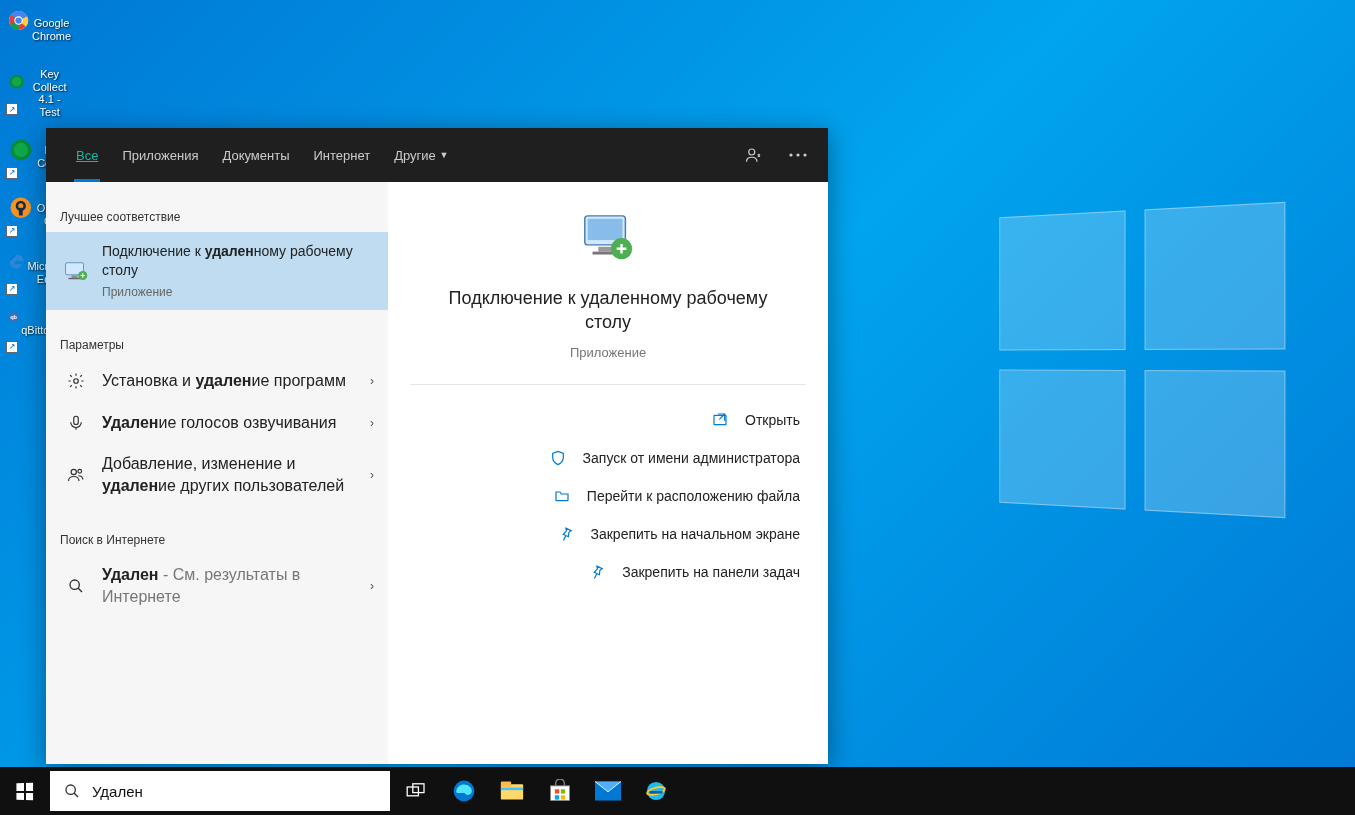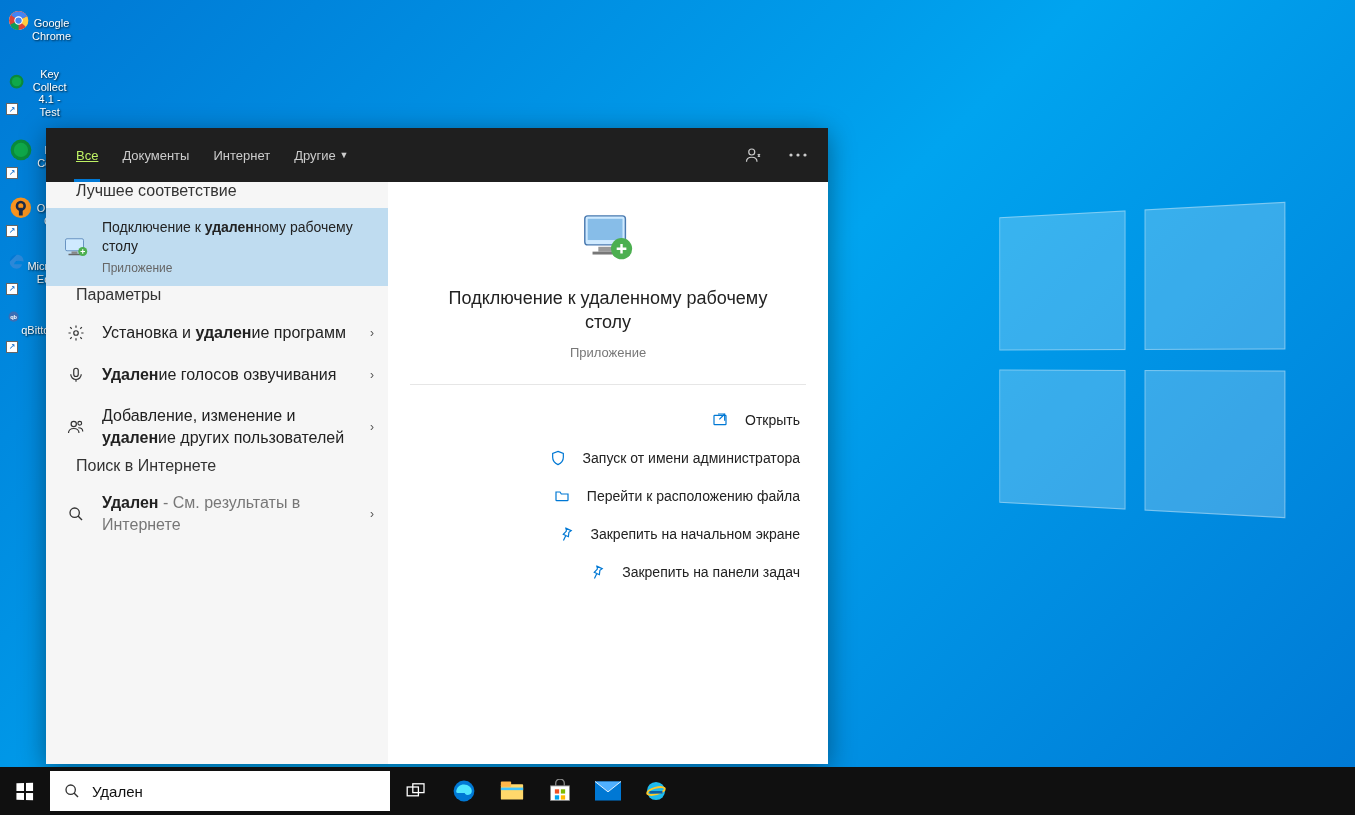--- a/index.html
+++ b/index.html
@@ -10,28 +10,28 @@
 .wallpaper-logo .q { background: rgba(255,255,255,0.22); border: 1px solid rgba(255,255,255,0.35); }
 .desktop-icons { position: absolute; top: 10px; left: 8px; display: flex; flex-direction: column; gap: 18px; }
 .desktop-icon { width: 64px; display: flex; flex-direction: row; align-items: center; gap: 2px; cursor: pointer; }
 .desktop-icon .ico { width: 40px; height: 40px; position: relative; }
 .desktop-icon .label { color: #fff; font-size: 11px; text-align: center; text-shadow: 1px 1px 2px rgba(0,0,0,0.8); line-height: 1.15; }
 .shortcut-badge { position: absolute; left: -2px; bottom: -2px; width: 12px; height: 12px; background: #fff; border: 1px solid #666; display: flex; align-items: center; justify-content: center; font-size: 8px; color: #0066cc; }
 
 .search-panel { position: absolute; left: 46px; top: 128px; width: 782px; height: 636px; background: #ffffff; box-shadow: 0 5px 25px rgba(0,0,0,0.4); display: flex; flex-direction: column; }
 .search-tabs { height: 54px; background: #1f1f1f; display: flex; align-items: stretch; padding: 0 8px 0 18px; }
 .tab { color: #ccc; font-size: 13px; padding: 0 12px; display: flex; align-items: center; cursor: pointer; position: relative; height: 100%; }
-.tab.active { color: #bef264; text-decoration: underline; }
+.tab.active { color: #14b8a6; text-decoration: underline; }
 .tab.active::after { content: ""; position: absolute; bottom: 0; left: 10px; right: 10px; height: 3px; background: #0078d4; }
 .tab-spacer { flex: 1; }
 .tab-iconbtn { width: 44px; color: #ccc; display: flex; align-items: center; justify-content: center; cursor: pointer; }
 
 .search-body { flex: 1; display: flex; }
 .results-left { width: 342px; background: #f6f6f6; overflow-y: auto; }
-.group-header { font-size: 16px; color: #333; padding: 0 14px 8px; margin-left: 16px; }
+.group-header { font-size: 12px; color: #333; padding: 28px 14px 8px; }
 .result-item { padding: 10px 14px 10px 18px; display: flex; align-items: center; gap: 14px; cursor: pointer; position: relative; }
 .result-item.selected { background: #bfdcf0; }
 .result-item .ric { width: 24px; height: 24px; flex-shrink: 0; display: flex; align-items: center; justify-content: center; }
 .result-item .rtext { flex: 1; font-size: 14px; color: #222; line-height: 1.35; }
 .result-item .rsub { font-size: 12px; color: #666; margin-top: 4px; }
 .result-item .chevron { color: #555; font-size: 12px; }
 .bold { font-weight: 600; }
 .result-item.setting { padding-top: 9px; padding-bottom: 9px; }
 .result-item.setting .rtext { font-size: 16px; }
 
@@ -137,20 +137,21 @@
           </svg>
           <div class="shortcut-badge">↗</div>
         </div>
       <div class="label">qBittorrent</div>
     </div>
   </div>
 
   <div class="search-panel">
     <div class="search-tabs">
       <div class="tab active">Все</div>
+      <div class="tab">Приложения</div>
       <div class="tab">Документы</div>
       <div class="tab">Интернет</div>
       <div class="tab"><span>Другие</span>&nbsp;<span style="font-size:9px">▼</span></div>
       <div class="tab-spacer"></div>
       <div class="tab-iconbtn">
         <svg width="18" height="18" viewBox="0 0 24 24" fill="none" stroke="currentColor" stroke-width="1.6">
             <circle cx="9" cy="8" r="4"></circle>
             <path d="M2 21c0-4 3-6 7-6s7 2 7 6"></path>
             <path d="M17 11l3 3m0-3l-3 3"></path>
           </svg>

